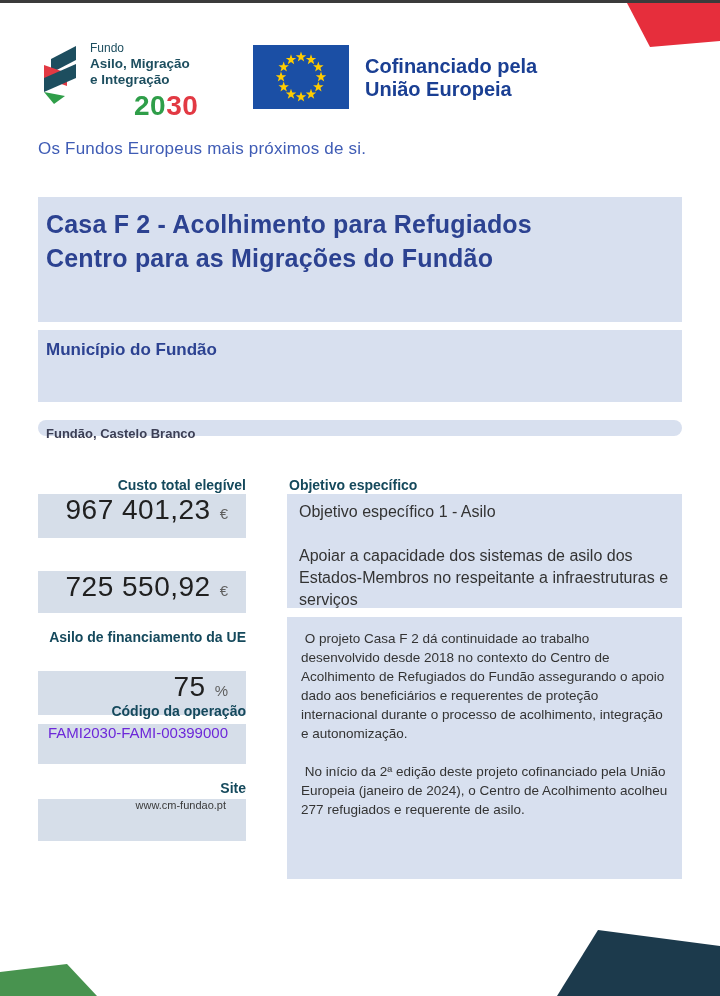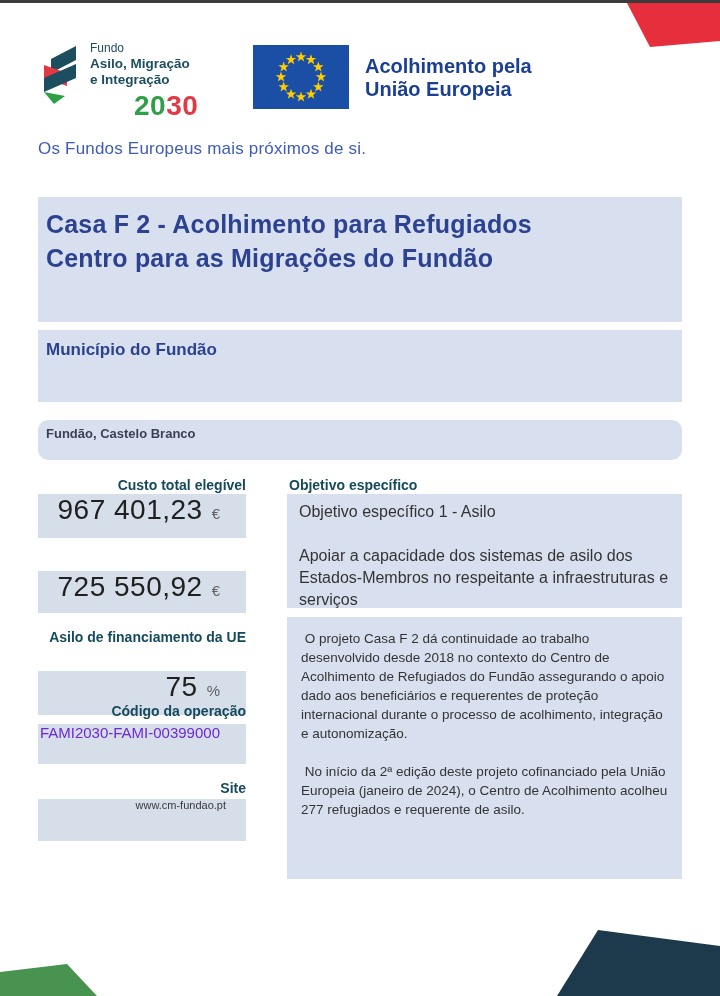--- a/index.html
+++ b/index.html
@@ -31,26 +31,26 @@
   .eu-text{left:365px;top:55px;font-size:20px;font-weight:700;color:var(--eu_blue,#1a3f93);line-height:23px;}
 
   .tagline{left:38px;top:139px;font-size:17px;color:var(--tagline_blue,#3f5cb5);letter-spacing:.2px;}
 
   
   .block{background:var(--box_bg,#d8e0ef);position:absolute;left:38px;width:644px;}
   .title-block{top:197px;height:125px;padding:10px 0 0 8px;box-sizing:border-box;}
   .title-line{font-size:25px;font-weight:600;color:var(--title_blue,#2c4291);line-height:34px;letter-spacing:.2px;}
   .beneficiary-block{top:330px;height:72px;padding:10px 0 0 8px;box-sizing:border-box;}
   .beneficiary{font-size:17px;font-weight:600;color:var(--title_blue,#2c4291);}
-  .location-block{top:420px;height:40px;padding:6px 0 0 8px;box-sizing:border-box;border-radius:10px;}
+  .location-block{top:420px;height:16px;padding:6px 0 0 8px;box-sizing:border-box;border-radius:10px;}
   .location{font-size:13px;font-weight:600;color:#3c3f55;}
 
   
   .fin-label{position:absolute;left:38px;width:208px;text-align:right;font-size:14px;font-weight:700;color:var(--label_teal,#15495c);}
-  .fin-box{position:absolute;left:38px;width:208px;background:var(--finbox_bg,#d6dee9);display:flex;justify-content:flex-end;align-items:baseline;box-sizing:border-box;padding-right:26px;}
+  .fin-box{position:absolute;left:38px;width:208px;background:var(--finbox_bg,#d6dee9);display:flex;justify-content:flex-end;align-items:baseline;box-sizing:border-box;padding-right:18px;}
   .fin-value-lg{font-size:28px;color:#202020;letter-spacing:.5px;}
   .fin-value-md{font-size:15px;color:#6d28d9;}
   .fin-value-sm{font-size:11px;color:#3a3a3a;margin-left:15px;}
   .fin-unit{font-size:15px;color:#5f5f5f;margin-left:9px;}
   .pad-extra{padding-right:20px;}
 
   
   .obj-heading{position:absolute;left:289px;top:477px;font-size:14px;font-weight:700;color:var(--label_teal,#15495c);}
   .obj-box{position:absolute;left:287px;width:395px;background:var(--box_bg,#d8e0ef);box-sizing:border-box;color:#333333;}
   .obj-box-1{top:494px;height:114px;padding:7px 12px;font-size:16px;line-height:22px;}
@@ -94,21 +94,21 @@
       <polygon points="58.00,43.82 59.29,47.54 63.23,47.62 60.09,50.00 61.23,53.77 58.00,51.52 54.77,53.77 55.91,50.00 52.77,47.62 56.71,47.54" fill="var(--star_yellow,#ffcc00)"></polygon>
       <polygon points="48.00,46.50 49.29,50.22 53.23,50.30 50.09,52.68 51.23,56.45 48.00,54.20 44.77,56.45 45.91,52.68 42.77,50.30 46.71,50.22" fill="var(--star_yellow,#ffcc00)"></polygon>
       <polygon points="38.00,43.82 39.29,47.54 43.23,47.62 40.09,50.00 41.23,53.77 38.00,51.52 34.77,53.77 35.91,50.00 32.77,47.62 36.71,47.54" fill="var(--star_yellow,#ffcc00)"></polygon>
       <polygon points="30.68,36.50 31.97,40.22 35.91,40.30 32.77,42.68 33.91,46.45 30.68,44.20 27.45,46.45 28.59,42.68 25.45,40.30 29.39,40.22" fill="var(--star_yellow,#ffcc00)"></polygon>
       <polygon points="28.00,26.50 29.29,30.22 33.23,30.30 30.09,32.68 31.23,36.45 28.00,34.20 24.77,36.45 25.91,32.68 22.77,30.30 26.71,30.22" fill="var(--star_yellow,#ffcc00)"></polygon>
       <polygon points="30.68,16.50 31.97,20.22 35.91,20.30 32.77,22.68 33.91,26.45 30.68,24.20 27.45,26.45 28.59,22.68 25.45,20.30 29.39,20.22" fill="var(--star_yellow,#ffcc00)"></polygon>
       <polygon points="38.00,9.18 39.29,12.90 43.23,12.98 40.09,15.36 41.23,19.13 38.00,16.88 34.77,19.13 35.91,15.36 32.77,12.98 36.71,12.90" fill="var(--star_yellow,#ffcc00)"></polygon>
     </svg>
 </div>
 <div class="abs eu-text">
-  <div>Acolhimento pela</div>
+  <div>Cofinanciado pela</div>
   <div>União Europeia</div>
 </div>
 
 <div class="abs tagline">Os Fundos Europeus mais próximos de si.</div>
 
 <div class="block title-block">
   <div class="title-line">Casa F 2 - Acolhimento para Refugiados</div>
   <div class="title-line">Centro para as Migrações do Fundão</div>
 </div>
 <div class="block beneficiary-block">

